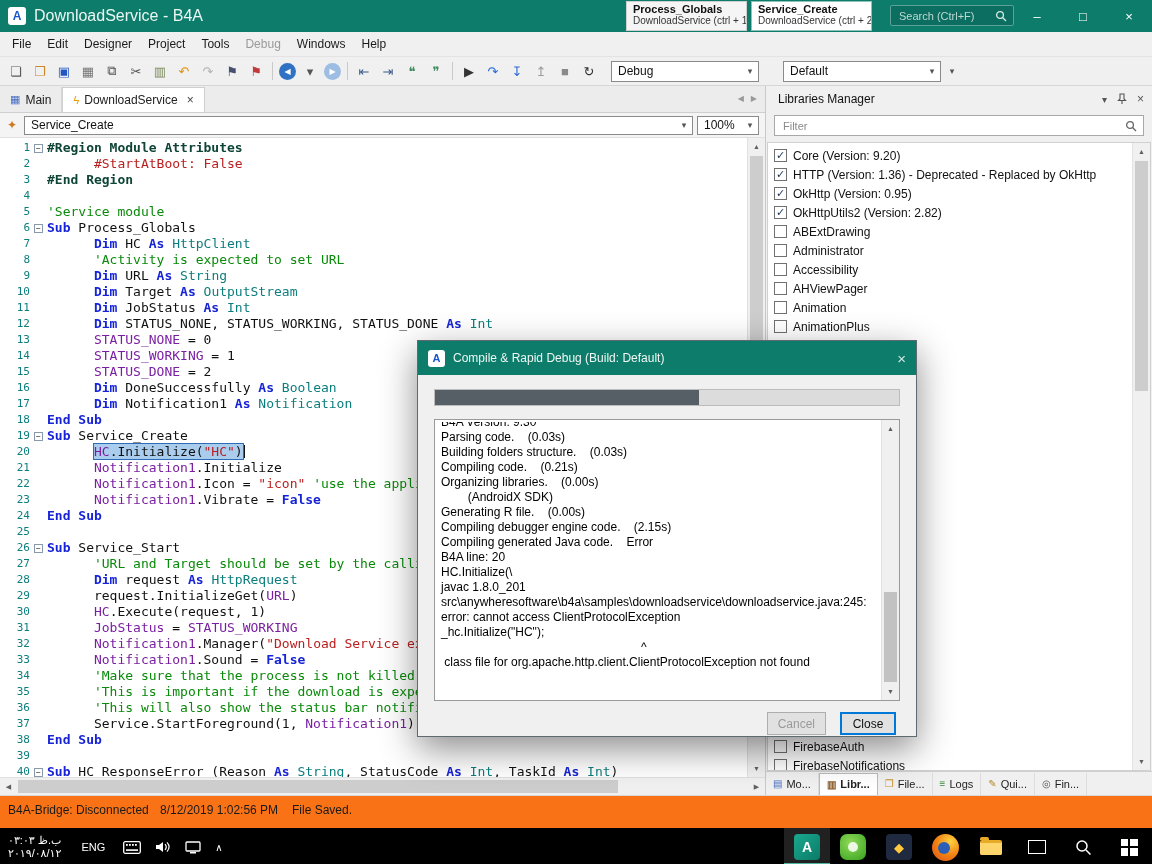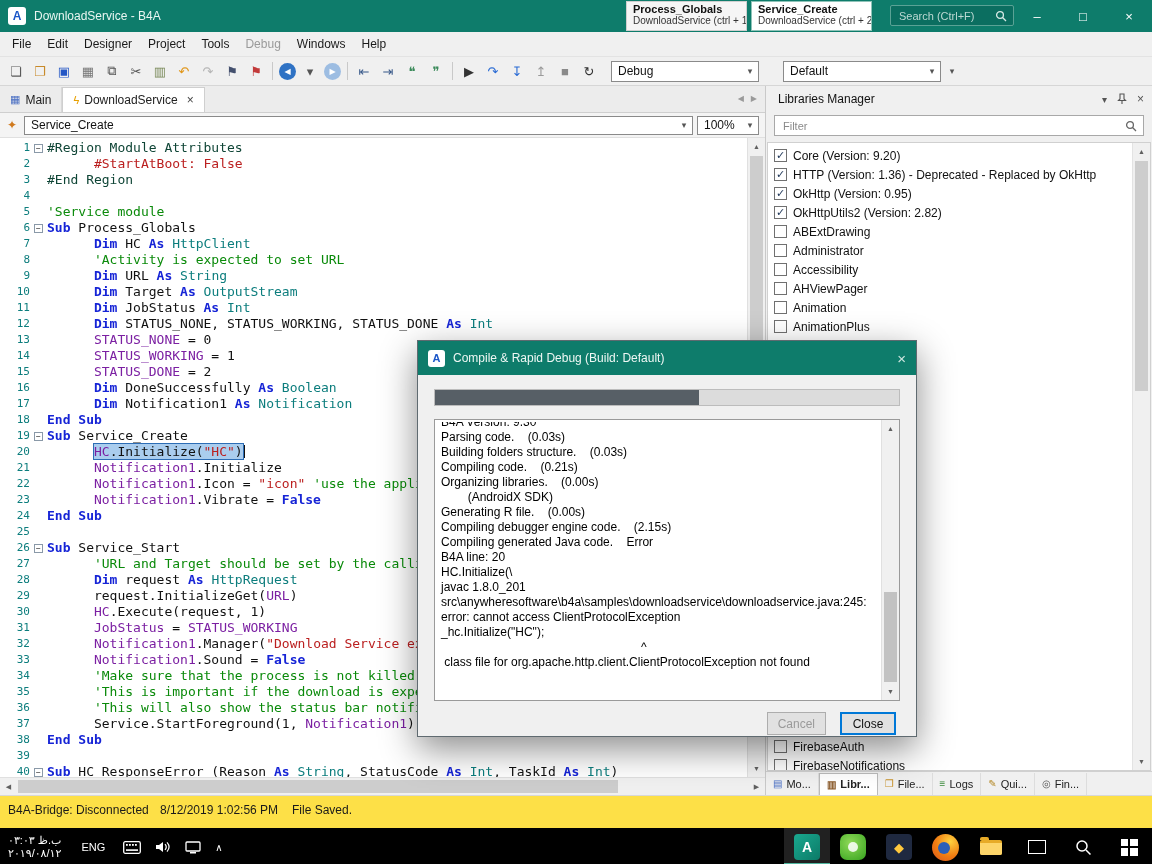--- a/index.html
+++ b/index.html
@@ -2,21 +2,21 @@
 <html style="--teal: #0e7c6b; --keyword: #1624d6; --type: #0c7d7d; --comment: #0a8a0a; --string: #bb2020; --preprocessor: #0f4536; --global_var: #7b1fa2; --selection_bg: #aacdee; --selection_border: #2d6db5; --accent: #0078d7;"><head>
 <meta charset="utf-8">
 <style>
   html,body{margin:0;padding:0;}
   .app{position:relative;width:1152px;height:864px;overflow:hidden;background:#f0f0f0;
        font-family:"Liberation Sans",sans-serif;color:#111;}
   
   .titlebar{height:32px;background:var(--teal,#0e7c6b);display:flex;align-items:center;position:relative;}
   .appicon{width:18px;height:18px;margin:0 8px;background:#fff;color:#1a56c8;font-weight:bold;font-size:12px;
            display:flex;align-items:center;justify-content:center;border-radius:3px;flex:none;}
-  .wtitle{color:#eaf6f2;font-size:12px;white-space:nowrap;}
+  .wtitle{color:#eaf6f2;font-size:16px;white-space:nowrap;}
   .quicktabs{position:absolute;left:626px;top:1px;height:30px;display:flex;gap:4px;}
   .qtab{width:121px;background:#f5f5f5;border:1px solid #cfcfcf;padding:1px 6px;overflow:hidden;box-sizing:border-box;}
   .qtab.active{background:#fff;border-color:#8fc3b8;}
   .qtab .t1{font-size:11px;font-weight:bold;white-space:nowrap;color:#111;}
   .qtab .t2{font-size:10px;color:#333;white-space:nowrap;}
   .searchbox{position:absolute;left:890px;top:5px;width:124px;height:21px;box-sizing:border-box;background:#0b6e60;
              border:1px solid #5aa295;border-radius:2px;display:flex;align-items:center;padding:0 6px;color:#d8eae6;}
   .searchbox input{flex:1;min-width:0;background:transparent;border:none;outline:none;color:#e6f3f0;font-size:11px;font-family:inherit;}
   .searchbox input::placeholder{color:#bcd9d3;}
   .winbtns{position:absolute;right:0;top:0;display:flex;}
@@ -55,21 +55,21 @@
   .cl{display:flex;height:16px;font:13px/16px "DejaVu Sans Mono",monospace;tab-size:6;}
   .lnum{width:30px;text-align:right;color:var(--type,#0c7d7d);font-size:11px;flex:none;}
   .fold{width:17px;flex:none;display:flex;align-items:center;justify-content:center;}
   .fbox{width:9px;height:9px;box-sizing:border-box;border:1px solid #8a99a8;background:#fff;color:#333;
         font:8px/7px "DejaVu Sans Mono",monospace;text-align:center;}
   .ctext{white-space:pre;tab-size:6;color:#111;}
   .tok-kw{color:var(--keyword,#1624d6);font-weight:bold;}
   .tok-typ{color:var(--type,#0c7d7d);}
   .tok-com{color:var(--comment,#0a8a0a);}
   .tok-str{color:var(--string,#bb2020);}
-  .tok-pre{color:var(--preprocessor,#0f4536);font-weight:normal;}
+  .tok-pre{color:var(--preprocessor,#0f4536);font-weight:bold;}
   .tok-glob{color:var(--global_var,#7b1fa2);}
   .tok-id{color:#111;}
   .selwrap{background:var(--selection_bg,#aacdee);outline:1px solid var(--selection_border,#2d6db5);}
   .caret{display:inline-block;width:2px;height:13px;background:#111;vertical-align:-2px;}
   .vscroll{width:17px;background:#f0f0f0;border-left:1px solid #e0e0e0;position:relative;flex:none;}
   .sarrow{height:17px;width:17px;display:flex;align-items:center;justify-content:center;font-size:7px;color:#606060;box-sizing:border-box;}
   .vscroll .sarrow.bottom{position:absolute;bottom:0;left:0;}
   .vthumb{position:absolute;left:2px;right:2px;top:18px;height:440px;background:#cdcdcd;}
   .hscroll{height:17px;background:#f0f0f0;border-top:1px solid #e0e0e0;position:relative;display:flex;flex:none;}
   .hthumb{position:absolute;left:18px;top:2px;bottom:2px;width:600px;background:#cdcdcd;}
@@ -89,21 +89,21 @@
       line-height:11px;text-align:center;color:#1d3557;flex:none;}
   .libspacer{height:401px;}
   .libscroll{position:absolute;right:0;top:0;bottom:0;width:17px;background:#f0f0f0;border-left:1px solid #e3e3e3;}
   .libscroll .sarrow.bottom{position:absolute;bottom:0;left:0;}
   .libthumb{position:absolute;left:2px;right:2px;top:18px;height:230px;background:#cdcdcd;}
   .panetabs{height:23px;display:flex;align-items:center;background:#f0f0f0;border-top:1px solid #d0d0d0;flex:none;}
   .ptab{height:22px;display:flex;align-items:center;gap:4px;font-size:11px;padding:0 7px;border-right:1px solid #ddd;color:#222;box-sizing:border-box;}
   .ptab.active{background:#fff;border:1px solid #bbb;border-bottom:none;font-weight:bold;}
   .pticon{font-size:10px;}
   
-  .statusbar{height:33px;border-top:1px solid #d8d8d8;background:#fde047;display:flex;align-items:flex-start;
+  .statusbar{height:33px;border-top:1px solid #d8d8d8;background:#f97316;display:flex;align-items:flex-start;
              padding:7px 8px 0;box-sizing:border-box;font-size:12px;color:#1a1a1a;}
   .sb1{width:152px;} .sb2{width:132px;}
   .taskbar{height:38px;background:#000;display:flex;align-items:center;color:#fff;}
   .clock{padding:0 10px 0 8px;font-size:11px;line-height:13px;text-align:center;direction:rtl;}
   .lang{font-size:11px;padding:0 10px;}
   .tray{display:flex;align-items:center;gap:14px;padding:0 8px;}
   .chev{font-size:10px;color:#fff;}
   .tspacer{flex:1;}
   .apps{display:flex;height:38px;}
   .ticon{width:46px;height:38px;display:flex;align-items:center;justify-content:center;position:relative;}

